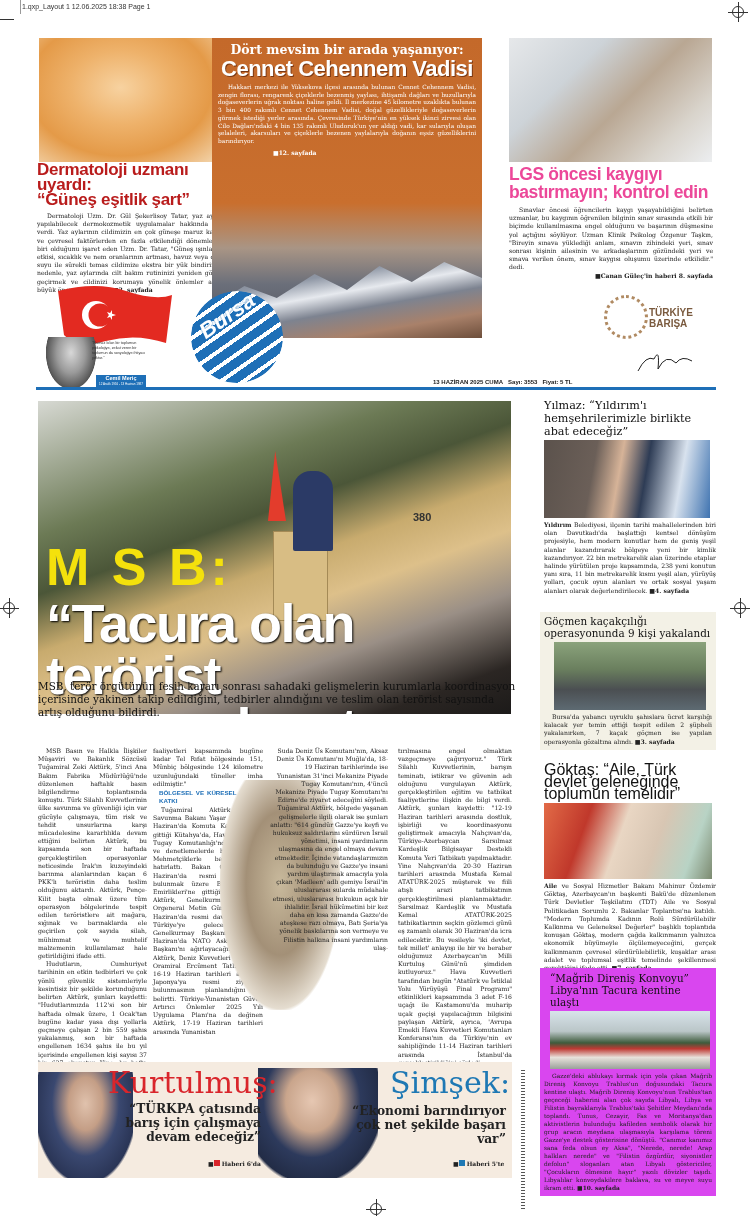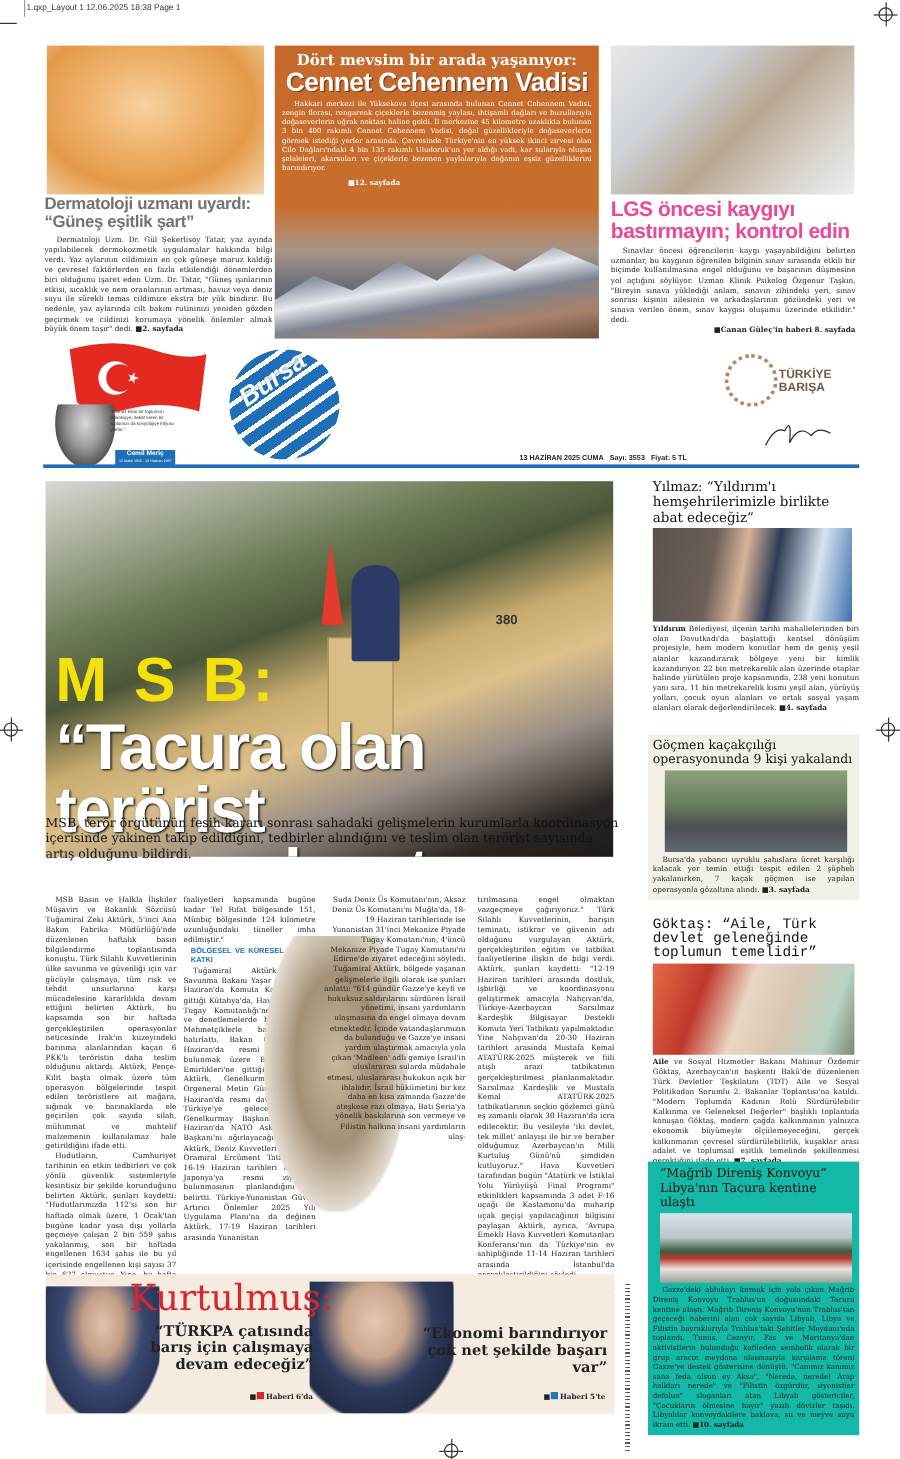--- a/index.html
+++ b/index.html
@@ -34,28 +34,28 @@
 <div class="abs slugline"></div>
 <div class="abs slug">1.qxp_Layout 1  12.06.2025  18:38  Page 1</div>
 <div class="abs crop" style="left:0;top:19px;width:14px;height:1px"></div>
 <div class="abs reg" style="left:732px;top:6px"></div>
 <div class="abs reg" style="left:3px;top:602px"></div>
 <div class="abs reg" style="left:734px;top:602px"></div>
 <div class="abs reg" style="left:370px;top:1203px"></div>
 
 <div class="abs img-sun" style="left:39px;top:38px;width:181px;height:124px"></div>
 <div class="abs" style="left:37px;top:162px;width:190px">
-  <div class="cond" style="font-size:14px;line-height:15px;color:#737373;letter-spacing:-0.3px">
+  <div class="cond" style="font-size:17px;line-height:15px;color:#b91c1c;letter-spacing:-0.3px">
     <div>Dermatoloji uzmanı uyardı:</div>
     <div>“Güneş eşitlik şart”</div>
   </div>
   <p class="sbody" style="margin-top:5px;text-indent:10px"><span>Dermatoloji Uzm. Dr. Gül Şekerlisoy Tatar, yaz ayında yapılabilecek dermokozmetik uygulamalar hakkında bilgi verdi. Yaz aylarının cildimizin en çok güneşe maruz kaldığı ve çevresel faktörlerden en fazla etkilendiği dönemlerden biri olduğunu işaret eden Uzm. Dr. Tatar, "Güneş ışınlarının etkisi, sıcaklık ve nem oranlarının artması, havuz veya deniz suyu ile sürekli temas cildimize ekstra bir yük bindirir. Bu nedenle, yaz aylarında cilt bakım rutininizi yeniden gözden geçirmek ve cildinizi korumaya yönelik önlemler almak büyük önem taşır" dedi.</span> <span class="ref">2. sayfada</span></p>
 </div>
 
-<div class="abs img-mount" style="left:229px;top:38px;width:270px;height:244px;overflow:hidden">
+<div class="abs img-mount" style="left:212px;top:38px;width:270px;height:300px;overflow:hidden">
   <div style="position:absolute;left:0;bottom:0;width:100%;height:80px;background:linear-gradient(170deg,rgba(0,0,0,0) 10%,#8f97a5 30%,#e6e9ee 45%,#7d8390 60%,#a9816a 80%,#6d4e3b 100%);clip-path:polygon(0 60%,12% 35%,24% 50%,38% 20%,50% 40%,62% 10%,74% 30%,86% 5%,100% 25%,100% 100%,0 100%)"></div>
   <div style="position:relative;padding:4px 6px 0 6px;text-align:center">
     <div style="font-family:'DejaVu Serif',serif;font-weight:bold;color:#fff;font-size:12.5px;line-height:15px">Dört mevsim bir arada yaşanıyor:</div>
     <div class="cond" style="color:#fff;font-size:22px;line-height:24px;text-shadow:1px 1px 0 #7a3813;letter-spacing:-0.5px">Cennet Cehennem Vadisi</div>
     <p class="sbody" style="color:#fff;text-align:justify;text-indent:10px;margin-top:3px;font-size:5.8px;line-height:7.7px"><span>Hakkari merkezi ile Yüksekova ilçesi arasında bulunan Cennet Cehennem Vadisi, zengin florası, rengarenk çiçeklerle bezenmiş yaylası, ihtişamlı dağları ve buzullarıyla doğaseverlerin uğrak noktası haline geldi. İl merkezine 45 kilometre uzaklıkta bulunan 3 bin 400 rakımlı Cennet Cehennem Vadisi, doğal güzellikleriyle doğaseverlerin görmek istediği yerler arasında. Çevresinde Türkiye'nin en yüksek ikinci zirvesi olan Cilo Dağları'ndaki 4 bin 135 rakımlı Uludoruk'un yer aldığı vadi, kar sularıyla oluşan şelaleleri, akarsuları ve çiçeklerle bezenen yaylalarıyla doğanın eşsiz güzelliklerini barındırıyor.</span></p>
     <div class="ref" style="color:#fff;font-size:6px;text-align:left;margin:3px 0 0 55px">12. sayfada</div>
   </div>
 </div>
 
 <div class="abs img-class" style="left:509px;top:38px;width:203px;height:124px"></div>
@@ -139,33 +139,34 @@
   <p class="sbody" style="margin-top:3px"><b>Yıldırım</b><span> Belediyesi, ilçenin tarihi mahallelerinden biri olan Davutkadı'da başlattığı kentsel dönüşüm projesiyle, hem modern konutlar hem de geniş yeşil alanlar kazandırarak bölgeye yeni bir kimlik kazandırıyor. 22 bin metrekarelik alan üzerinde etaplar halinde yürütülen proje kapsamında, 238 yeni konutun yanı sıra, 11 bin metrekarelik kısmı yeşil alan, yürüyüş yolları, çocuk oyun alanları ve ortak sosyal yaşam alanları olarak değerlendirilecek.</span> <span class="ref">4. sayfada</span></p>
 </div>
 
 <div class="abs" style="left:540px;top:612px;width:176px;background:#f3f1e6;padding:3px 4px 4px">
   <div style="font-family:'DejaVu Serif',serif;font-size:10.4px;line-height:12px;color:#111">Göçmen kaçakçılığı operasyonunda 9 kişi yakalandı</div>
   <div class="img-group" style="width:152px;height:68px;margin:3px 0 0 10px"></div>
   <p class="sbody" style="text-indent:8px;margin-top:3px"><span>Bursa'da yabancı uyruklu şahıslara ücret karşılığı kalacak yer temin ettiği tespit edilen 2 şüpheli yakalanırken, 7 kaçak göçmen ise yapılan operasyonla gözaltına alındı.</span> <span class="ref">3. sayfada</span></p>
 </div>
 
 <div class="abs" style="left:544px;top:764px;width:172px">
-  <div style="font-family:Liberation Mono, monospace;font-size:12px;line-height:12px;color:#111">Göktaş: “Aile, Türk devlet geleneğinde toplumun temelidir”</div>
+  <div style="font-family:Liberation Sans, sans-serif;font-size:16px;line-height:12px;color:#111">Göktaş: “Aile, Türk devlet geleneğinde toplumun temelidir”</div>
   <div class="img-goktas" style="width:168px;height:76px;margin-top:3px"></div>
   <p class="sbody" style="margin-top:3px"><b>Aile</b><span> ve Sosyal Hizmetler Bakanı Mahinur Özdemir Göktaş, Azerbaycan'ın başkenti Bakü'de düzenlenen Türk Devletler Teşkilatını (TDT) Aile ve Sosyal Politikadan Sorumlu 2. Bakanlar Toplantısı'na katıldı. "Modern Toplumda Kadının Rolü Sürdürülebilir Kalkınma ve Geleneksel Değerler" başlıklı toplantıda konuşan Göktaş, modern çağda kalkınmanın yalnızca ekonomik büyümeyle ölçülemeyeceğini, gerçek kalkınmanın çevresel sürdürülebilirlik, kuşaklar arası adalet ve toplumsal eşitlik temelinde şekillenmesi gerektiğini ifade etti.</span> <span class="ref">7. sayfada</span></p>
 </div>
 
-<div class="abs" style="left:540px;top:968px;width:176px;background:#14b8a6;padding:4px 4px 4px">
+<div class="abs" style="left:540px;top:968px;width:176px;background:#d946ef;padding:4px 4px 4px">
   <div style="font-family:'DejaVu Serif',serif;font-size:10.4px;line-height:12px;color:#111;padding-left:6px">“Mağrib Direniş Konvoyu” Libya'nın Tacura kentine ulaştı</div>
   <div class="img-gaza" style="width:160px;height:58px;margin:3px 0 0 6px"></div>
   <p class="sbody" style="text-indent:8px;margin-top:3px;font-size:5.9px;line-height:8px"><span>Gazze'deki ablukayı kırmak için yola çıkan Mağrib Direniş Konvoyu Trablus'un doğusundaki Tacura kentine ulaştı. Mağrib Direniş Konvoyu'nun Trablus'tan geçeceği haberini alan çok sayıda Libyalı, Libya ve Filistin bayraklarıyla Trablus'taki Şehitler Meydanı'nda toplandı. Tunus, Cezayir, Fas ve Moritanya'dan aktivistlerin bulunduğu kafileden sembolik olarak bir grup aracın meydana ulaşmasıyla karşılama töreni Gazze'ye destek gösterisine dönüştü. "Canımız kanımız sana feda olsun ey Aksa", "Nerede, nerede! Arap halkları nerede" ve "Filistin özgürdür, siyonistler defolun" sloganları atan Libyalı göstericiler, "Çocukların ölmesine hayır" yazılı dövizler taşıdı. Libyalılar konvoydakilere baklava, su ve meyve suyu ikram etti.</span> <span class="ref">10. sayfada</span></p>
 </div>
 
 <div class="abs" style="left:38px;top:1062px;width:474px;height:116px;background:#f5ebe0;overflow:hidden">
   <div style="position:absolute;left:0;top:10px;width:95px;height:106px;background:radial-gradient(ellipse at 50% 30%,#e0c2ad 0%,#c49e86 25%,#3a4870 50%,#2a3556 75%,rgba(245,235,224,0) 78%)"></div>
   <div style="position:absolute;left:220px;top:6px;width:120px;height:110px;background:radial-gradient(ellipse at 45% 30%,#e6c7b2 0%,#c9a58c 28%,#2d3a5c 52%,#222c46 75%,rgba(245,235,224,0) 78%)"></div>
   <div style="position:absolute;left:70px;top:4px;font-family:'DejaVu Serif',serif;font-size:30px;line-height:34px;color:#d9252b">Kurtulmuş:</div>
   <div style="position:absolute;left:80px;top:40px;width:143px;text-align:right;font-family:'DejaVu Serif',serif;font-weight:bold;font-size:12.2px;line-height:14px;color:#222">“TÜRKPA çatısında barış için çalışmaya devam edeceğiz”</div>
   <div class="ref" style="position:absolute;left:170px;top:98px;font-size:6px;color:#222"><span style="display:inline-block;width:6px;height:6px;background:#d9252b;margin-right:2px"></span><span>Haberi 6'da</span></div>
+  <div style="position:absolute;left:352px;top:4px;font-family:'DejaVu Serif',serif;font-size:30px;line-height:34px;color:#1e78b4">Şimşek:</div>
   <div style="position:absolute;left:300px;top:42px;width:168px;text-align:right;font-family:'DejaVu Serif',serif;font-weight:bold;font-size:12.2px;line-height:14px;color:#222">“Ekonomi barındırıyor çok net şekilde başarı var”</div>
   <div class="ref" style="position:absolute;left:415px;top:98px;font-size:6px;color:#222"><span style="display:inline-block;width:6px;height:6px;background:#1e78b4;margin-right:2px"></span><span>Haberi 5'te</span></div>
 </div>
 <div class="abs" style="left:521px;top:1070px;width:4px;height:140px;background:repeating-linear-gradient(180deg,#555 0 1px,#fff 1px 3px)"></div>
 
 </body></html>

